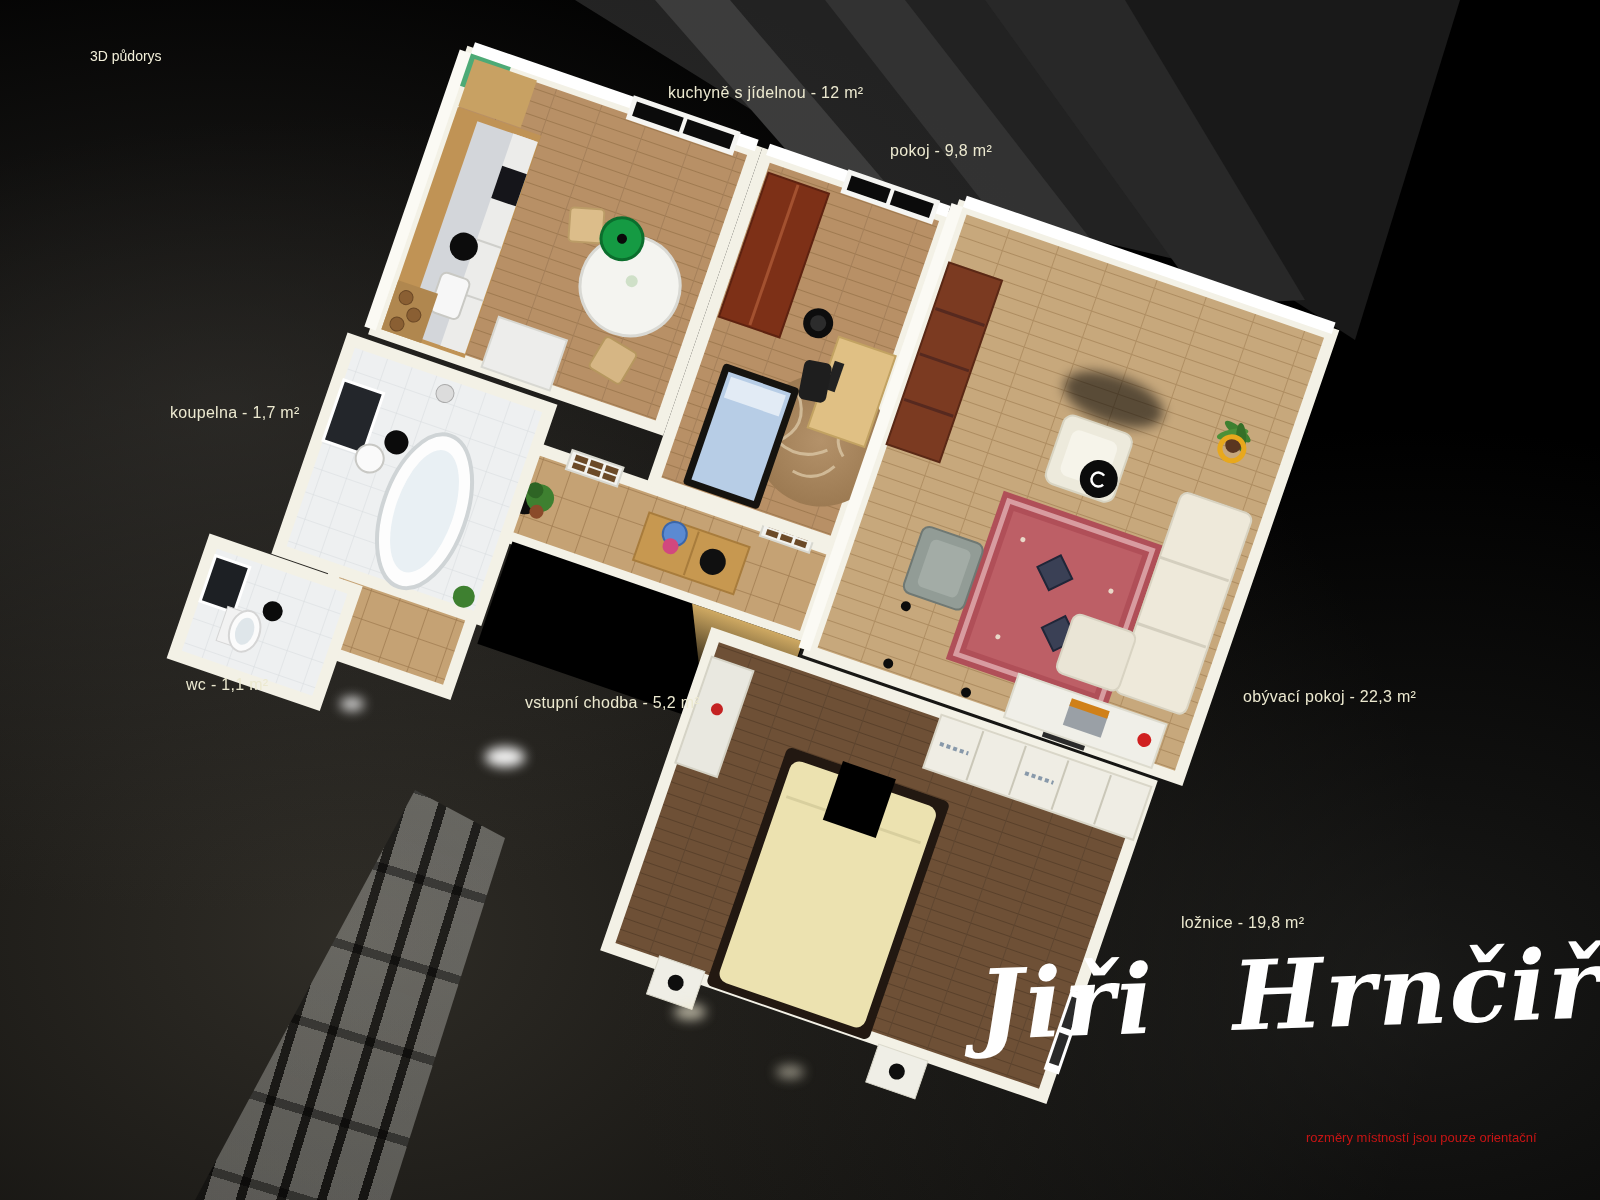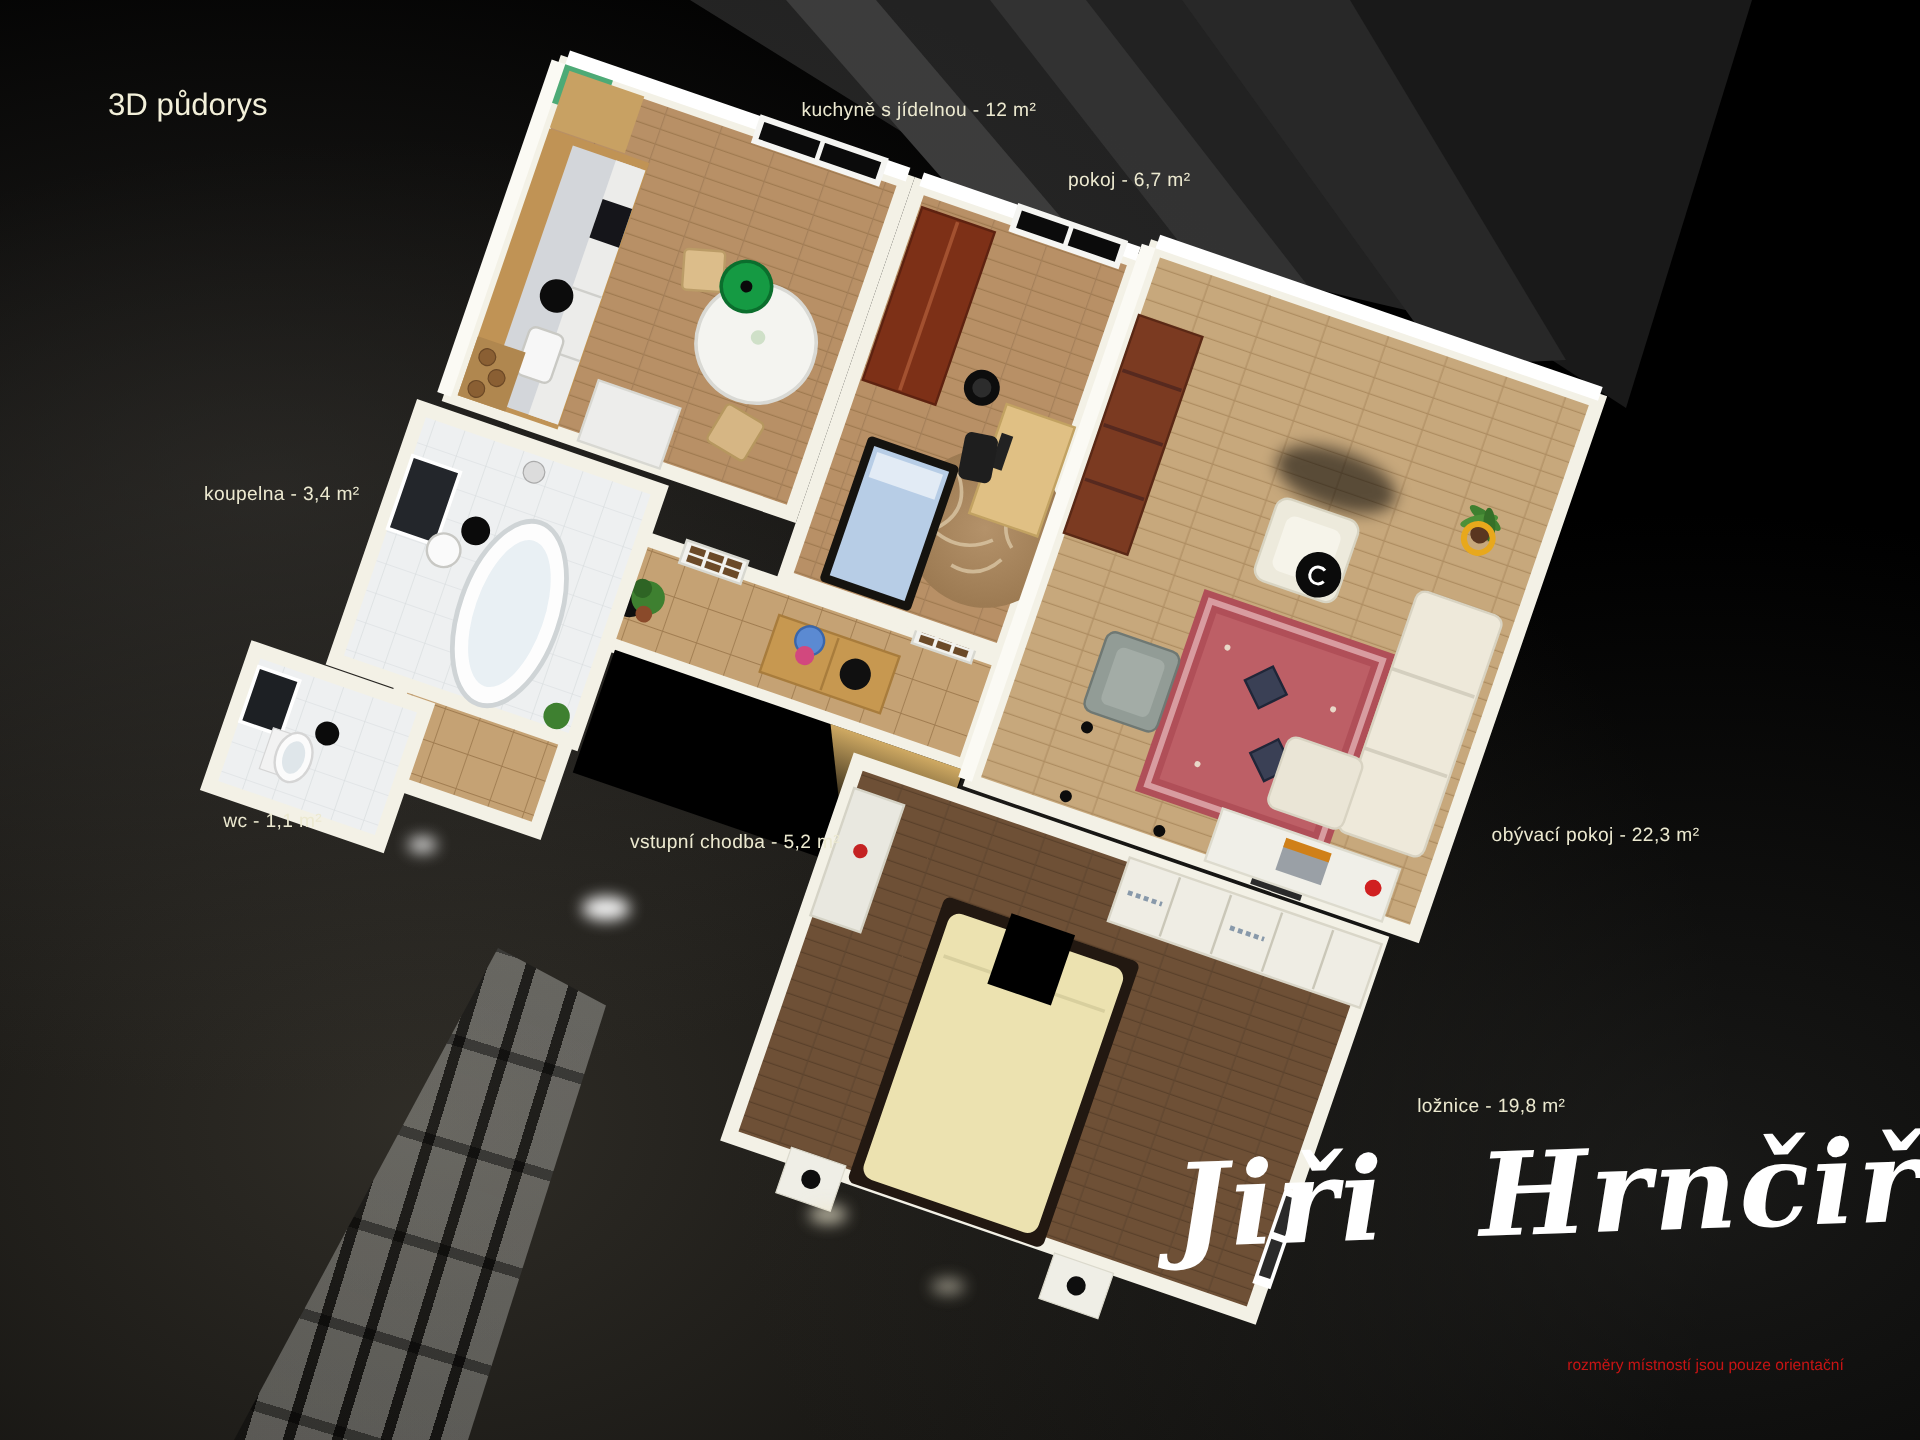--- a/index.html
+++ b/index.html
@@ -18,21 +18,21 @@
   .amb-br{background:radial-gradient(ellipse at 88% 82%,rgba(50,50,47,.5),rgba(0,0,0,0) 40%);}
   
   .shaft{clip-path:polygon(415px 790px,505px 838px,390px 1200px,195px 1200px);
     background:
       repeating-linear-gradient(17deg,rgba(0,0,0,.45) 0 9px,rgba(0,0,0,0) 9px 85px),
       repeating-linear-gradient(107deg,rgba(192,192,187,.40) 0 30px,rgba(8,8,8,.5) 30px 39px),
       linear-gradient(200deg,rgba(190,190,185,.28),rgba(30,30,28,.05));
     opacity:.92;}
   svg.plan{position:absolute;left:0;top:0;}
   .lbl{position:absolute;color:var(--label-color,#ece9d0);font-size:16px;letter-spacing:.3px;white-space:nowrap;}
-  .title{position:absolute;left:90px;top:72px;color:var(--title-color,#f3f0da);font-size:26px;}
+  .title{position:absolute;left:90px;top:48px;color:var(--title-color,#f3f0da);font-size:14px;}
   .sig{position:absolute;left:978px;top:938px;color:var(--signature-color,#fff);
        font-family:"DejaVu Serif",serif;font-style:italic;font-weight:700;font-size:96px;
        transform:rotate(-2deg);word-spacing:42px;letter-spacing:2px;white-space:nowrap;}
   .disc{position:absolute;left:1306px;top:1130px;color:var(--disclaimer-color,#c81414);font-size:13px;white-space:nowrap;text-align:right;}
 </style>
 </head>
 <body>
 
 <div class="stage">
 
@@ -322,21 +322,21 @@
     <g filter="url(#fBlur)">
       <ellipse cx="505" cy="757" rx="20" ry="10" fill="#ffffff" opacity=".95"></ellipse>
       <ellipse cx="352" cy="704" rx="12" ry="7" fill="#ffffff" opacity=".8"></ellipse>
       <ellipse cx="690" cy="1012" rx="16" ry="8" fill="#efe9d2" opacity=".7"></ellipse>
       <ellipse cx="790" cy="1072" rx="14" ry="7" fill="#e6e0ca" opacity=".55"></ellipse>
     </g>
   </svg>
 
   <div class="title">3D půdorys</div>
   <div class="lbl" style="left:668px;top:84px">kuchyně s jídelnou - 12 m²</div>
-  <div class="lbl" style="left:890px;top:142px">pokoj - 6,7 m²</div>
-  <div class="lbl" style="left:170px;top:404px">koupelna - 3,4 m²</div>
+  <div class="lbl" style="left:890px;top:142px">pokoj - 9,8 m²</div>
+  <div class="lbl" style="left:170px;top:404px">koupelna - 1,7 m²</div>
   <div class="lbl" style="left:186px;top:676px">wc - 1,1 m²</div>
   <div class="lbl" style="left:525px;top:694px">vstupní chodba - 5,2 m²</div>
   <div class="lbl" style="left:1243px;top:688px">obývací pokoj - 22,3 m²</div>
   <div class="lbl" style="left:1181px;top:914px">ložnice - 19,8 m²</div>
   <div class="sig">Jiři Hrnčiř</div>
   <div class="disc">rozměry místností jsou pouze orientační</div>
 </div>
 
 </body></html>

